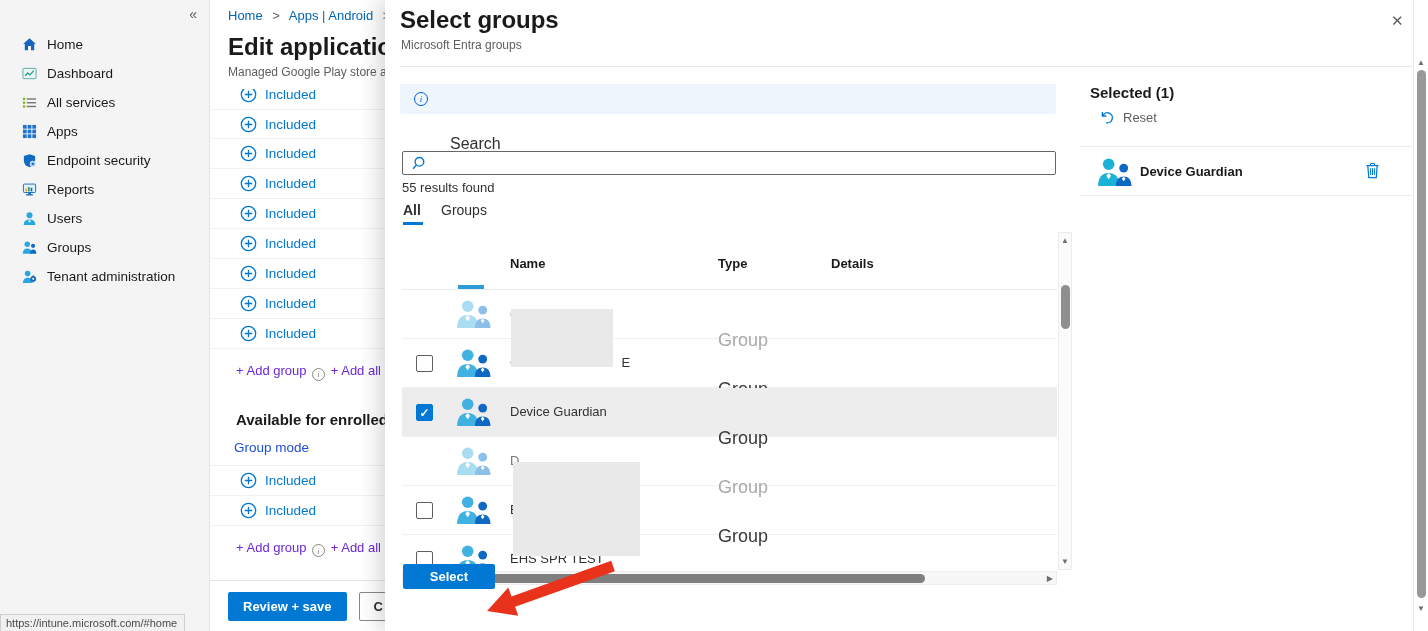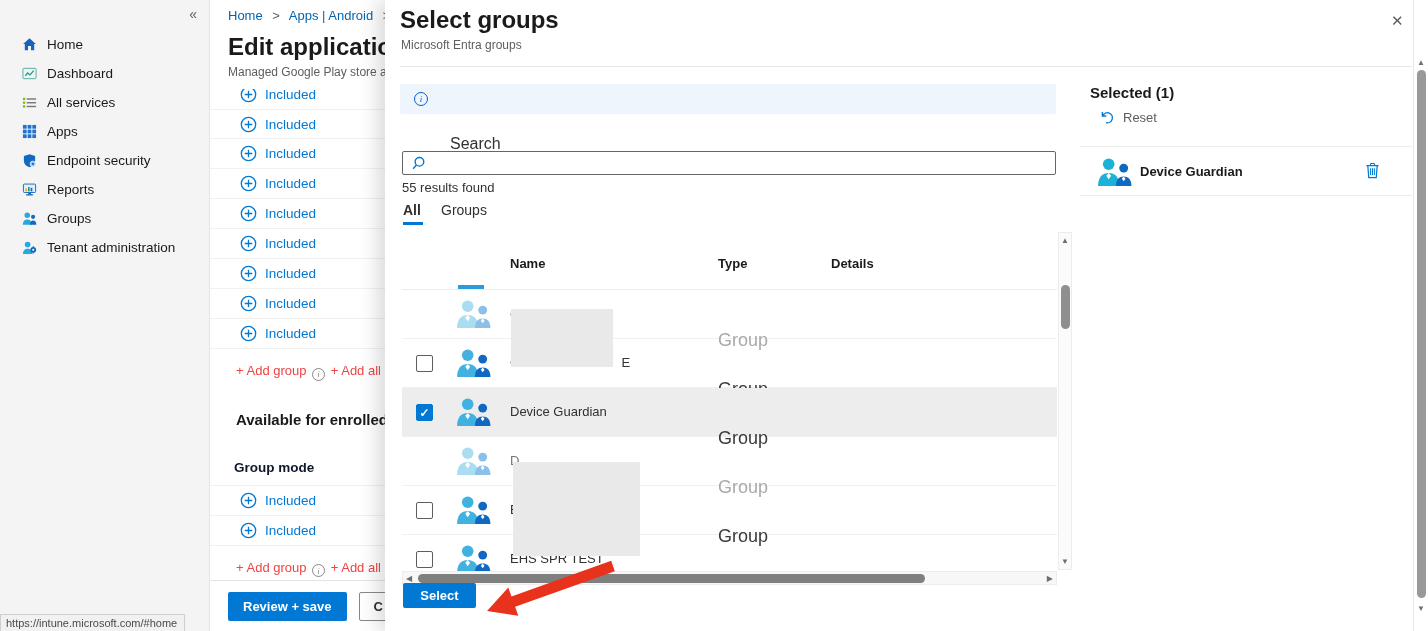--- a/index.html
+++ b/index.html
@@ -24,26 +24,26 @@
   .page-title { margin:10px 0 0 18px; font-size:24px; font-weight:700; color:#1b1a19; white-space:nowrap; }
   .page-subtitle { margin:4px 0 0 18px; font-size:12px; color:#605e5c; white-space:nowrap; }
   .inc-list { margin-top:10px; }
   .inc-row { height:30px; display:flex; align-items:center; gap:8px; padding-left:30px;
     border-bottom:1px solid #f1f1f1; color:#0078d4; font-size:13.5px; cursor:pointer; }
   .inc-row svg { flex:0 0 auto; }
   .clip-row { height:20px; overflow:hidden; }
   .clip-row .inc-row { margin-top:-10px; border-bottom:none; }
   .clip-row + .inc-row, .rule-top { border-top:1px solid #f1f1f1; }
   .add-row { padding:14px 0 0 26px; font-size:13px; color:#0078d4; white-space:nowrap; }
-  .add-row a { color:#ef4444; text-decoration:none; cursor:pointer; }
+  .add-row a { color:#6d28d9; text-decoration:none; cursor:pointer; }
   .info-dot { display:inline-flex; width:13px; height:13px; border:1px solid #8a8886; border-radius:50%;
     color:#8a8886; font-size:9px; align-items:center; justify-content:center; margin:0 2px; vertical-align:-2px;
     font-style:italic; font-family:"Liberation Serif", serif; }
   .avail-head { margin:30px 0 0 26px; font-size:15px; font-weight:700; color:#1b1a19; white-space:nowrap; }
-  .group-mode { margin:32px 0 8px 24px; font-size:13.5px; font-weight:700; color:#0f172a; }
+  .group-mode { margin:12px 0 8px 24px; font-size:13.5px; font-weight:400; color:#1d4ed8; }
   .main-footer { position:absolute; left:210px; bottom:0; width:230px; height:51px; background:#fff;
     border-top:1px solid #e4e4e4; z-index:2; display:flex; align-items:center; padding-left:18px; gap:12px; }
   .btn { border-radius:2px; font-size:13px; font-weight:700; padding:6px 14px; cursor:pointer; border:1px solid transparent; white-space:nowrap; }
   .btn-primary { background:#0078d4; color:#fff; }
   .btn-secondary { background:#fff; color:#323130; border-color:#8a8886; width:70px; text-align:left; padding-left:14px; }
   .status-tip { position:absolute; left:0; bottom:-4px; z-index:8; background:#f1f1f1;
     border:1px solid #cfcfcf; color:#4a4a4a; font-size:11px; padding:2px 7px 5px 5px; white-space:nowrap; }
   
   .flyout { position:absolute; left:385px; top:0; width:1028px; height:631px; background:#fff; z-index:5;
     box-shadow:-8px 0 18px rgba(0,0,0,.14); }
@@ -92,21 +92,21 @@
   
   .vscroll { position:absolute; left:656px; top:0; width:14px; height:338px; background:#fbfbfb;
     border:1px solid #ececec; }
   .vscroll .arr { position:absolute; left:0; width:12px; text-align:center; color:#6f6f6f; font-size:8px; cursor:pointer; }
   .vscroll .arr-up { top:3px; } .vscroll .arr-down { bottom:3px; }
   .vthumb { position:absolute; left:2px; top:52px; width:9px; height:44px; background:#8f8f8f; border-radius:5px; cursor:pointer; }
   .hscroll { position:absolute; left:0; top:339px; width:655px; height:14px; background:#f7f7f7; border:1px solid #ececec; }
   .hscroll .arr { position:absolute; top:2px; color:#6f6f6f; font-size:8px; cursor:pointer; }
   .hscroll .arr-left { left:3px; } .hscroll .arr-right { right:3px; }
   .hthumb { position:absolute; left:15px; top:2px; width:507px; height:9px; background:#7f7f7f; border-radius:5px; cursor:pointer; }
-  .select-btn { position:absolute; left:18px; top:583px; width:73px; height:25px; background:#0078d4; color:#fff;
+  .select-btn { position:absolute; left:18px; top:564px; width:92px; height:25px; background:#0078d4; color:#fff;
     border:none; border-radius:2px; font-size:13px; font-weight:700; font-family:inherit; cursor:pointer; }
   .red-arrow { position:absolute; left:90px; top:556px; z-index:10; pointer-events:none; }
   
   .sel-head { position:absolute; left:705px; top:84px; font-size:15px; font-weight:700; color:#1b1a19; }
   .reset-row { position:absolute; left:714px; top:110px; display:flex; align-items:center; gap:9px;
     font-size:13px; color:#605e5c; cursor:pointer; }
   .sel-rule-1 { position:absolute; left:695px; top:146px; width:332px; height:1px; background:#ececec; }
   .sel-item { position:absolute; left:695px; top:147px; width:332px; height:49px; border-bottom:1px solid #ececec; }
   .sel-item .g-icon { left:16px; top:10px; }
   .sel-name { position:absolute; left:60px; top:17px; font-size:13px; font-weight:700; color:#1b1a19; white-space:nowrap; }
@@ -175,20 +175,28 @@
     <div class="nav-item">
       <svg viewBox="0 0 16 16" width="15" height="15">
           <rect x="1.5" y="2.2" width="13" height="9" rx="1" fill="#dff0fa" stroke="#1269c0"></rect>
           <rect x="3.6" y="7" width="1.8" height="3" fill="#f2a321"></rect>
           <rect x="6.4" y="5.4" width="1.8" height="4.6" fill="#2e9688"></rect>
           <rect x="9.2" y="6.2" width="1.8" height="3.8" fill="#1269c0"></rect>
           <rect x="6.6" y="11.6" width="3" height="1.4" fill="#1269c0"></rect>
           <rect x="4.4" y="13" width="7.2" height="1.4" fill="#1269c0"></rect>
         </svg>
       <span>Reports</span>
+    </div>
+    <div class="nav-item">
+      <svg viewBox="0 0 16 16" width="15" height="15">
+          <circle cx="8" cy="4.6" r="3.2" fill="#28a7e0"></circle>
+          <path d="M1.8 15 C1.8 10.8 4.4 9 8 9 C11.6 9 14.2 10.8 14.2 15Z" fill="#28a7e0"></path>
+          <path d="M8 9 6.6 10.8 8 12.6 9.4 10.8Z" fill="#fff"></path>
+        </svg>
+      <span>Users</span>
     </div>
     <div class="nav-item">
       <svg viewBox="0 0 16 16" width="15" height="15">
           <circle cx="5.6" cy="4.6" r="2.9" fill="#28a7e0"></circle>
           <path d="M0.8 14.6 C0.8 10.8 2.8 9 5.6 9 C8.4 9 10.4 10.8 10.4 14.6Z" fill="#28a7e0"></path>
           <circle cx="11.8" cy="6.2" r="2.2" fill="#1269c0"></circle>
           <path d="M8.6 14.6 C8.6 11.6 10 10.2 11.8 10.2 C13.9 10.2 15.3 11.6 15.3 14.6Z" fill="#1269c0"></path>
         </svg>
       <span>Groups</span>
     </div>

